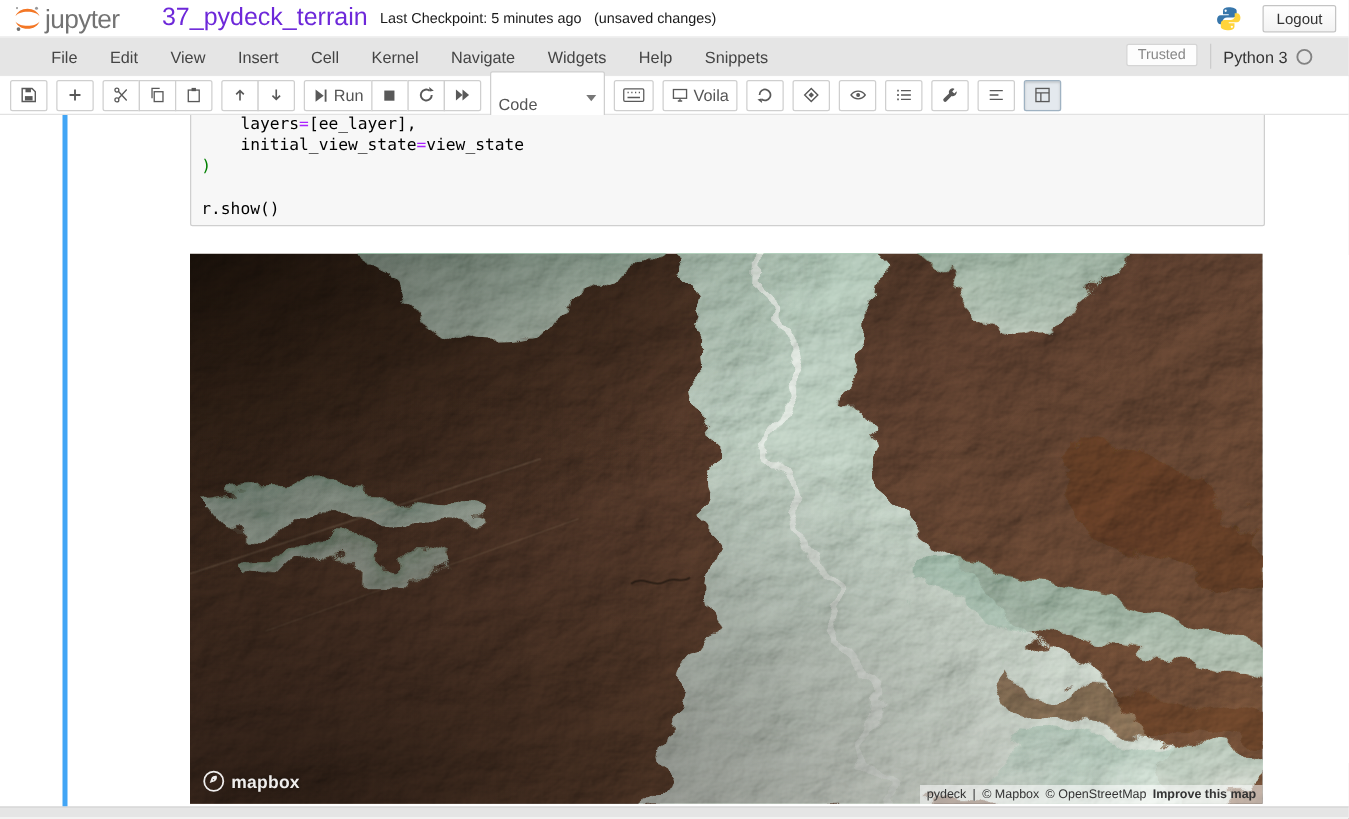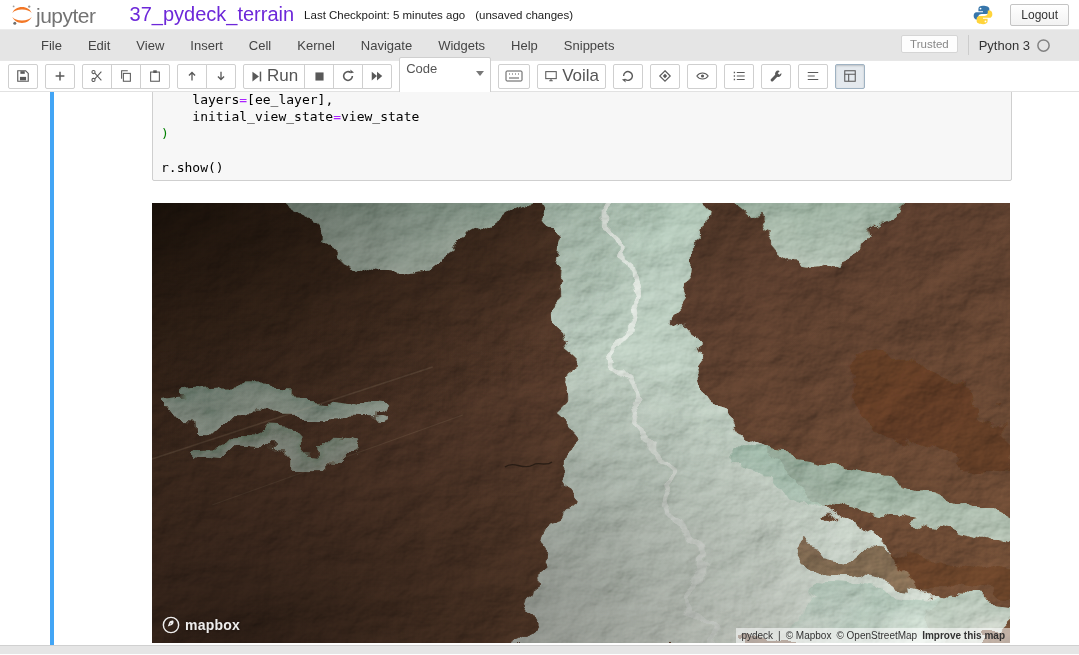--- a/index.html
+++ b/index.html
@@ -21,27 +21,27 @@
   .menu-item { font-size:13px; color:#444; padding:6px 13px; cursor:pointer; }
   .menubar-right { margin-left:auto; display:flex; align-items:flex-start; gap:10px; }
   .trusted { font-size:11.5px; color:#888; border:1px solid #d5d5d5; border-radius:2px; padding:2px 8px; background:#fdfdfd; }
   .kernel-wrap { display:flex; align-items:center; gap:6px; border-left:1px solid #ccc; padding-left:10px; height:20px; }
   .kernel-name { font-size:13px; color:#333; }
 
   
   .toolbar { height:31px; display:flex; align-items:center; gap:7px; padding:0 8px; background:#fff; border-bottom:1px solid #e2e2e2; }
   .grp { display:flex; }
   .btn { height:25px; min-width:30px; display:flex; align-items:center; justify-content:center; gap:4px;
-    background:#fff; border:1px solid #cfcfcf; border-radius:2px; color:#555; font-size:17px; cursor:pointer; padding:0 6px; }
+    background:#fff; border:1px solid #cfcfcf; border-radius:2px; color:#555; font-size:13px; cursor:pointer; padding:0 6px; }
   .grp .btn { border-radius:0; margin-left:-1px; }
   .grp .btn:first-child { border-radius:2px 0 0 2px; margin-left:0; }
   .grp .btn:last-child { border-radius:0 2px 2px 0; }
   .btn svg { display:block; }
   .btn.active { background:#e4e9ee; border-color:#9fb2c2; box-shadow:inset 0 1px 2px rgba(0,0,0,.18); }
-  .code-select { height:25px; width:92px; border:1px solid #cfcfcf; border-radius:2px; background:#fff; display:flex; align-items:flex-end; padding:18px 6px; font-size:13px; color:#555; cursor:pointer; }
+  .code-select { height:25px; width:92px; border:1px solid #cfcfcf; border-radius:2px; background:#fff; display:flex; align-items:flex-start; padding:18px 6px; font-size:13px; color:#555; cursor:pointer; }
   .code-select .caret { margin-left:auto; width:0; height:0; border-left:4px solid transparent; border-right:4px solid transparent; border-top:5px solid #777; }
 
   
   .content { position:relative; height:553px; background:#fff; overflow:hidden; }
   .cell { position:absolute; left:50px; top:-6px; width:966px; border-left:4px solid #42A5F5; padding:0 4px 8px 98px; }
   .input-box { background:#f7f7f7; border:1px solid #cfcfcf; border-radius:2px; padding:4px 8px; cursor:text; }
   .cm-line { font-family:"DejaVu Sans Mono","Liberation Mono",monospace; font-size:13px; line-height:17px; min-height:17px; white-space:pre; }
   .tok-n { color:#000; }
   .tok-o { color:#AA22FF; }
   .tok-g { color:#008000; }

